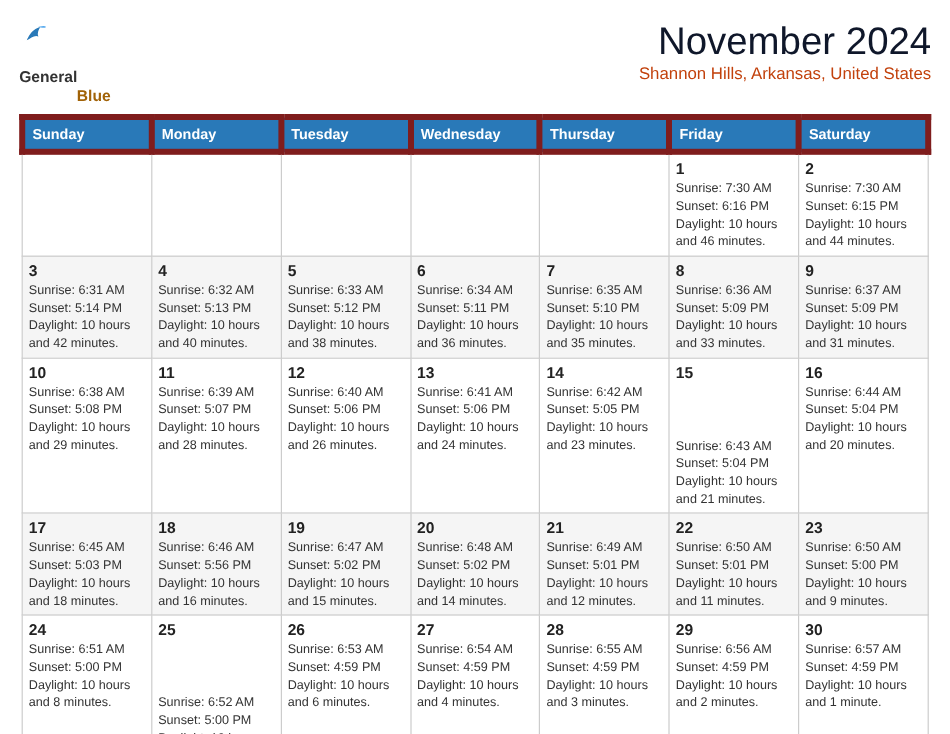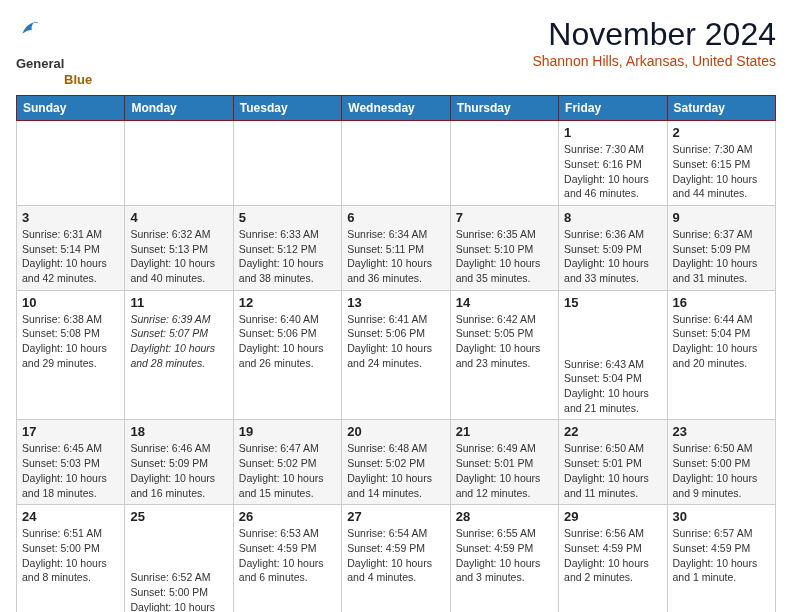--- a/index.html
+++ b/index.html
@@ -50,21 +50,21 @@
       border-collapse: collapse;
       font-size: 11px;
     }
     .calendar-table th {
       background: #2979b8;
       color: #fff;
       text-align: left;
       padding: 5px 6px;
       font-size: 12px;
       font-weight: bold;
-      border: 1px solid #7f1d1d;
+      border: 5px solid #7f1d1d;
     }
     .calendar-table td {
       border: 1px solid #ccc;
       vertical-align: top;
       padding: 4px 5px;
       height: 80px;
       width: 14.28%;
       background: #fff;
     }
     .calendar-table tr:nth-child(even) td {
@@ -184,21 +184,21 @@
       </tr>
       <tr>
         <td>
           <span class="day-number">10</span>
           <div class="day-info" style="white-space: pre-line;">Sunrise: 6:38 AM
 Sunset: 5:08 PM
 Daylight: 10 hours and 29 minutes.</div>
         </td>
         <td>
           <span class="day-number">11</span>
-          <div class="day-info" style="white-space: pre-line; font-style: italic;">Sunrise: 6:39 AM
+          <div class="day-info" style="white-space: pre-line;">Sunrise: 6:39 AM
 Sunset: 5:07 PM
 Daylight: 10 hours and 28 minutes.</div>
         </td>
         <td>
           <span class="day-number">12</span>
           <div class="day-info" style="white-space: pre-line;">Sunrise: 6:40 AM
 Sunset: 5:06 PM
 Daylight: 10 hours and 26 minutes.</div>
         </td>
         <td>
@@ -229,21 +229,21 @@
       <tr>
         <td>
           <span class="day-number">17</span>
           <div class="day-info" style="white-space: pre-line;">Sunrise: 6:45 AM
 Sunset: 5:03 PM
 Daylight: 10 hours and 18 minutes.</div>
         </td>
         <td>
           <span class="day-number">18</span>
           <div class="day-info" style="white-space: pre-line;">Sunrise: 6:46 AM
-Sunset: 5:09 PM
+Sunset: 5:56 PM
 Daylight: 10 hours and 16 minutes.</div>
         </td>
         <td>
           <span class="day-number">19</span>
           <div class="day-info" style="white-space: pre-line;">Sunrise: 6:47 AM
 Sunset: 5:02 PM
 Daylight: 10 hours and 15 minutes.</div>
         </td>
         <td>
           <span class="day-number">20</span>

